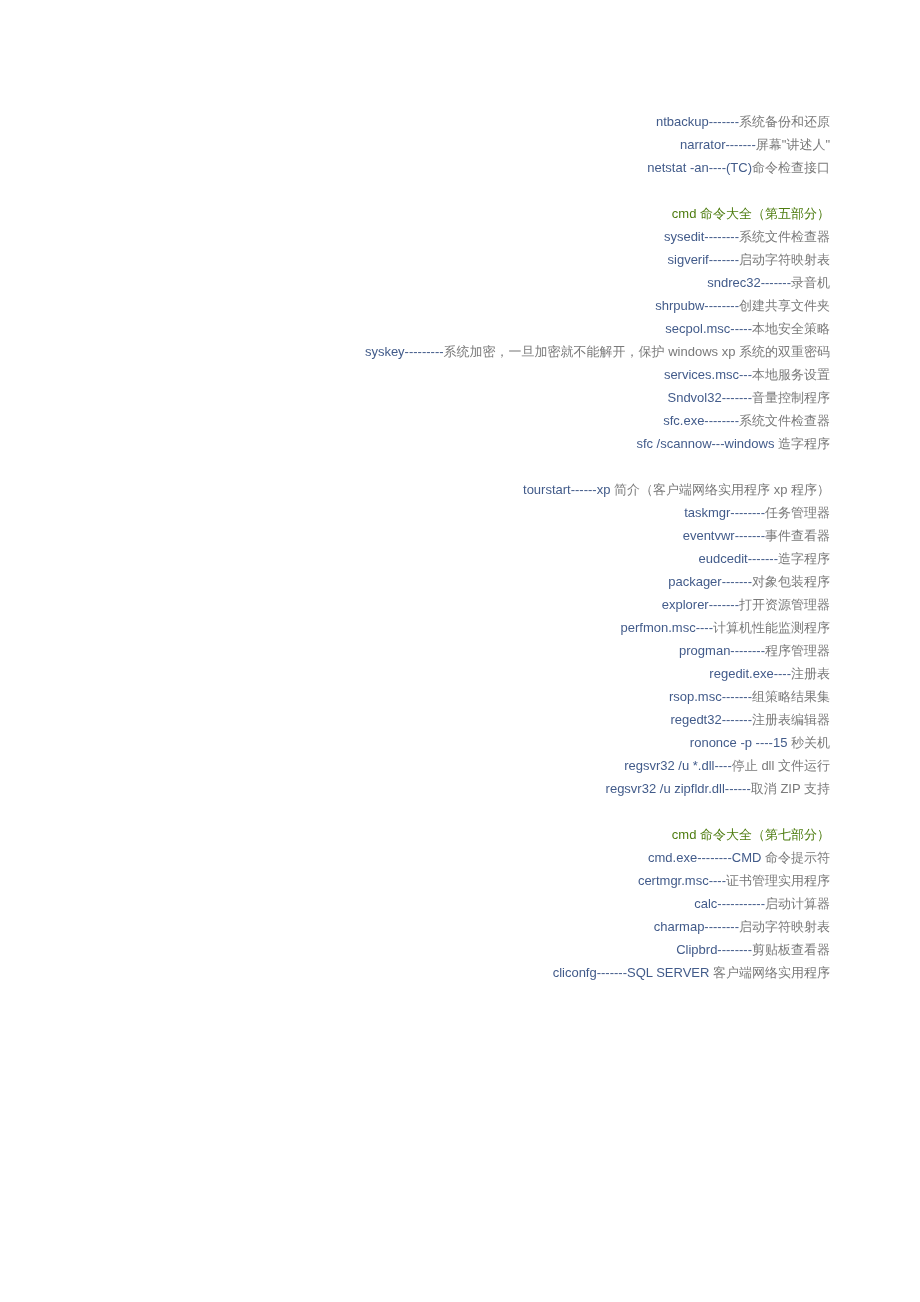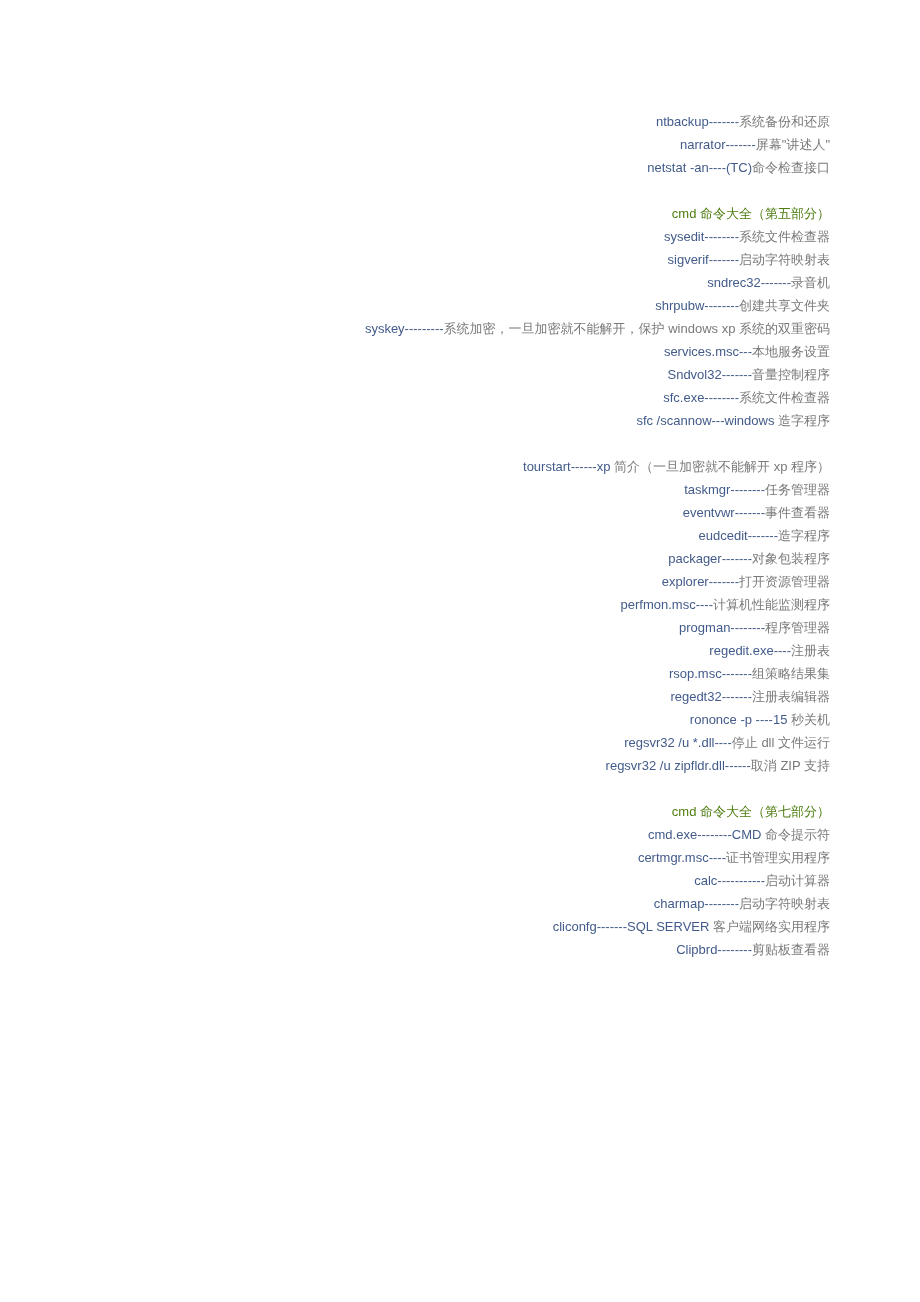--- a/index.html
+++ b/index.html
@@ -39,30 +39,31 @@
       <div><span class="cmd">netstat -an----(TC)</span><span class="desc">命令检查接口</span></div>
     </div>
 
   <div class="section-gap"></div>
   <div class="heading">cmd 命令大全（第五部分）</div>
   <div id="sec5">
       <div><span class="cmd">sysedit--------</span><span class="desc">系统文件检查器</span></div>
       <div><span class="cmd">sigverif-------</span><span class="desc">启动字符映射表</span></div>
       <div><span class="cmd">sndrec32-------</span><span class="desc">录音机</span></div>
       <div><span class="cmd">shrpubw--------</span><span class="desc">创建共享文件夹</span></div>
+      <div><span class="cmd">secpol.msc-----</span><span class="desc">本地安全策略</span></div>
       <div><span class="cmd">syskey---------</span><span class="desc">系统加密，一旦加密就不能解开，保护 windows xp 系统的双重密码</span></div>
       <div><span class="cmd">services.msc---</span><span class="desc">本地服务设置</span></div>
       <div><span class="cmd">Sndvol32-------</span><span class="desc">音量控制程序</span></div>
       <div><span class="cmd">sfc.exe--------</span><span class="desc">系统文件检查器</span></div>
       <div><span class="cmd">sfc /scannow---windows </span><span class="desc">造字程序</span></div>
     </div>
 
   <div class="section-gap"></div>
   <div id="sec6">
-      <div><span class="cmd">tourstart------xp </span><span class="desc">简介（一旦加密就不能解开 xp 程序）</span></div>
+      <div><span class="cmd">tourstart------xp </span><span class="desc">简介（客户端网络实用程序 xp 程序）</span></div>
       <div><span class="cmd">taskmgr--------</span><span class="desc">任务管理器</span></div>
       <div><span class="cmd">eventvwr-------</span><span class="desc">事件查看器</span></div>
       <div><span class="cmd">eudcedit-------</span><span class="desc">造字程序</span></div>
       <div><span class="cmd">packager-------</span><span class="desc">对象包装程序</span></div>
       <div><span class="cmd">explorer-------</span><span class="desc">打开资源管理器</span></div>
       <div><span class="cmd">perfmon.msc----</span><span class="desc">计算机性能监测程序</span></div>
       <div><span class="cmd">progman--------</span><span class="desc">程序管理器</span></div>
       <div><span class="cmd">regedit.exe----</span><span class="desc">注册表</span></div>
       <div><span class="cmd">rsop.msc-------</span><span class="desc">组策略结果集</span></div>
       <div><span class="cmd">regedt32-------</span><span class="desc">注册表编辑器</span></div>
@@ -71,17 +72,17 @@
       <div><span class="cmd">regsvr32 /u zipfldr.dll------</span><span class="desc">取消 ZIP 支持</span></div>
     </div>
 
   <div class="section-gap"></div>
   <div class="heading">cmd 命令大全（第七部分）</div>
   <div id="sec7">
       <div><span class="cmd">cmd.exe--------CMD </span><span class="desc">命令提示符</span></div>
       <div><span class="cmd">certmgr.msc----</span><span class="desc">证书管理实用程序</span></div>
       <div><span class="cmd">calc-----------</span><span class="desc">启动计算器</span></div>
       <div><span class="cmd">charmap--------</span><span class="desc">启动字符映射表</span></div>
+      <div><span class="cmd">Clipbrd--------</span><span class="desc">剪贴板查看器</span></div>
       <div><span class="cmd">cliconfg-------SQL SERVER  </span><span class="desc">客户端网络实用程序</span></div>
-      <div><span class="cmd">Clipbrd--------</span><span class="desc">剪贴板查看器</span></div>
     </div>
 
 </div>
 
 </body></html>

